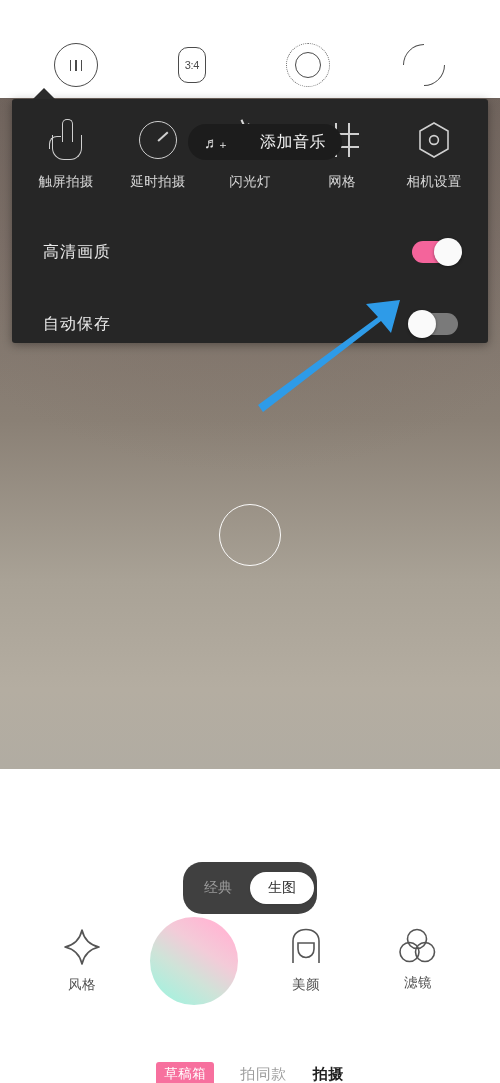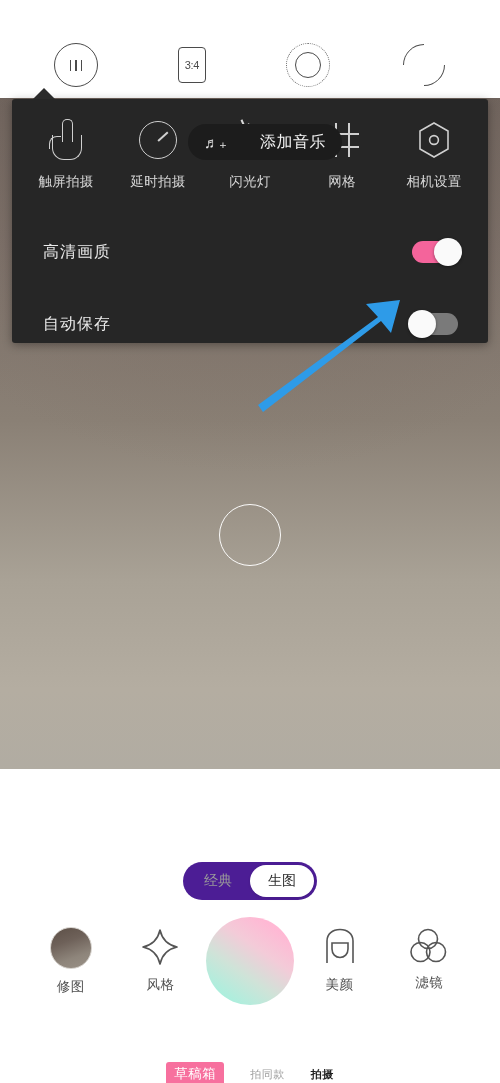--- a/index.html
+++ b/index.html
@@ -59,21 +59,21 @@
   }
   .icon-sliders i {
     display: block;
     width: 1.6px;
     height: 11px;
     background: #4b4b4b;
   }
   .icon-ratio {
     width: 26px; height: 34px;
     border: 1.6px solid #4b4b4b;
-    border-radius: 4px;
+    border-radius: 10px;
     display: flex;
     align-items: center;
     justify-content: center;
     font-size: 11px;
     color: #4b4b4b;
     letter-spacing: -0.3px;
   }
   .icon-pose {
     position: relative;
     width: 46px; height: 38px;
@@ -343,22 +343,22 @@
     top: 769px; left: 0;
     width: 500px;
     height: 314px;
     background: #ffffff;
     z-index: 3;
   }
   .mode-seg {
     position: absolute;
     top: 93px; left: 50%;
     transform: translateX(-50%);
-    width: 134px; height: 38px;
-    background: #4c1d95;
+    width: 134px; height: 52px;
+    background: #404040;
     border-radius: 19px;
     display: flex;
     align-items: center;
     padding: 3px;
     box-sizing: border-box;
   }
   .seg-opt {
     flex: 1;
     height: 32px;
     border-radius: 16px;
@@ -418,21 +418,21 @@
   .bottom-tabs {
     position: absolute;
     top: 272px; left: 0; right: 0;
     display: flex;
     align-items: center;
     justify-content: center;
     gap: 26px;
     margin-top: 21px;
   }
   .tab {
-    font-size: 11px;
+    font-size: 15px;
     color: #9d9d9d;
     letter-spacing: 0.5px;
   }
   .tab.badge {
     background: #F7709E;
     color: #ffffff;
     font-size: 13.5px;
     padding: 3px 8px;
     border-radius: 3px;
   }
@@ -568,24 +568,20 @@
 
   <div class="lower">
 
     <div class="mode-seg">
       <div class="seg-opt">经典</div>
       <div class="seg-opt active">生图</div>
     </div>
 
     <div class="action-row">
 
-      <div class="act">
-        <div class="thumb-circle"></div>
-        <div class="act-label">修图</div>
-      </div>
 
       <div class="act">
         <div class="ic-diamond">
           <svg width="40" height="40" viewBox="0 0 40 40" fill="none">
             <path d="M20 3 C22 12 28 18 37 20 C28 22 22 28 20 37 C18 28 12 22 3 20 C12 18 18 12 20 3 Z" stroke="#555555" stroke-width="1.6" fill="none" stroke-linejoin="round"></path>
           </svg>
         </div>
         <div class="act-label">风格</div>
       </div>
 

